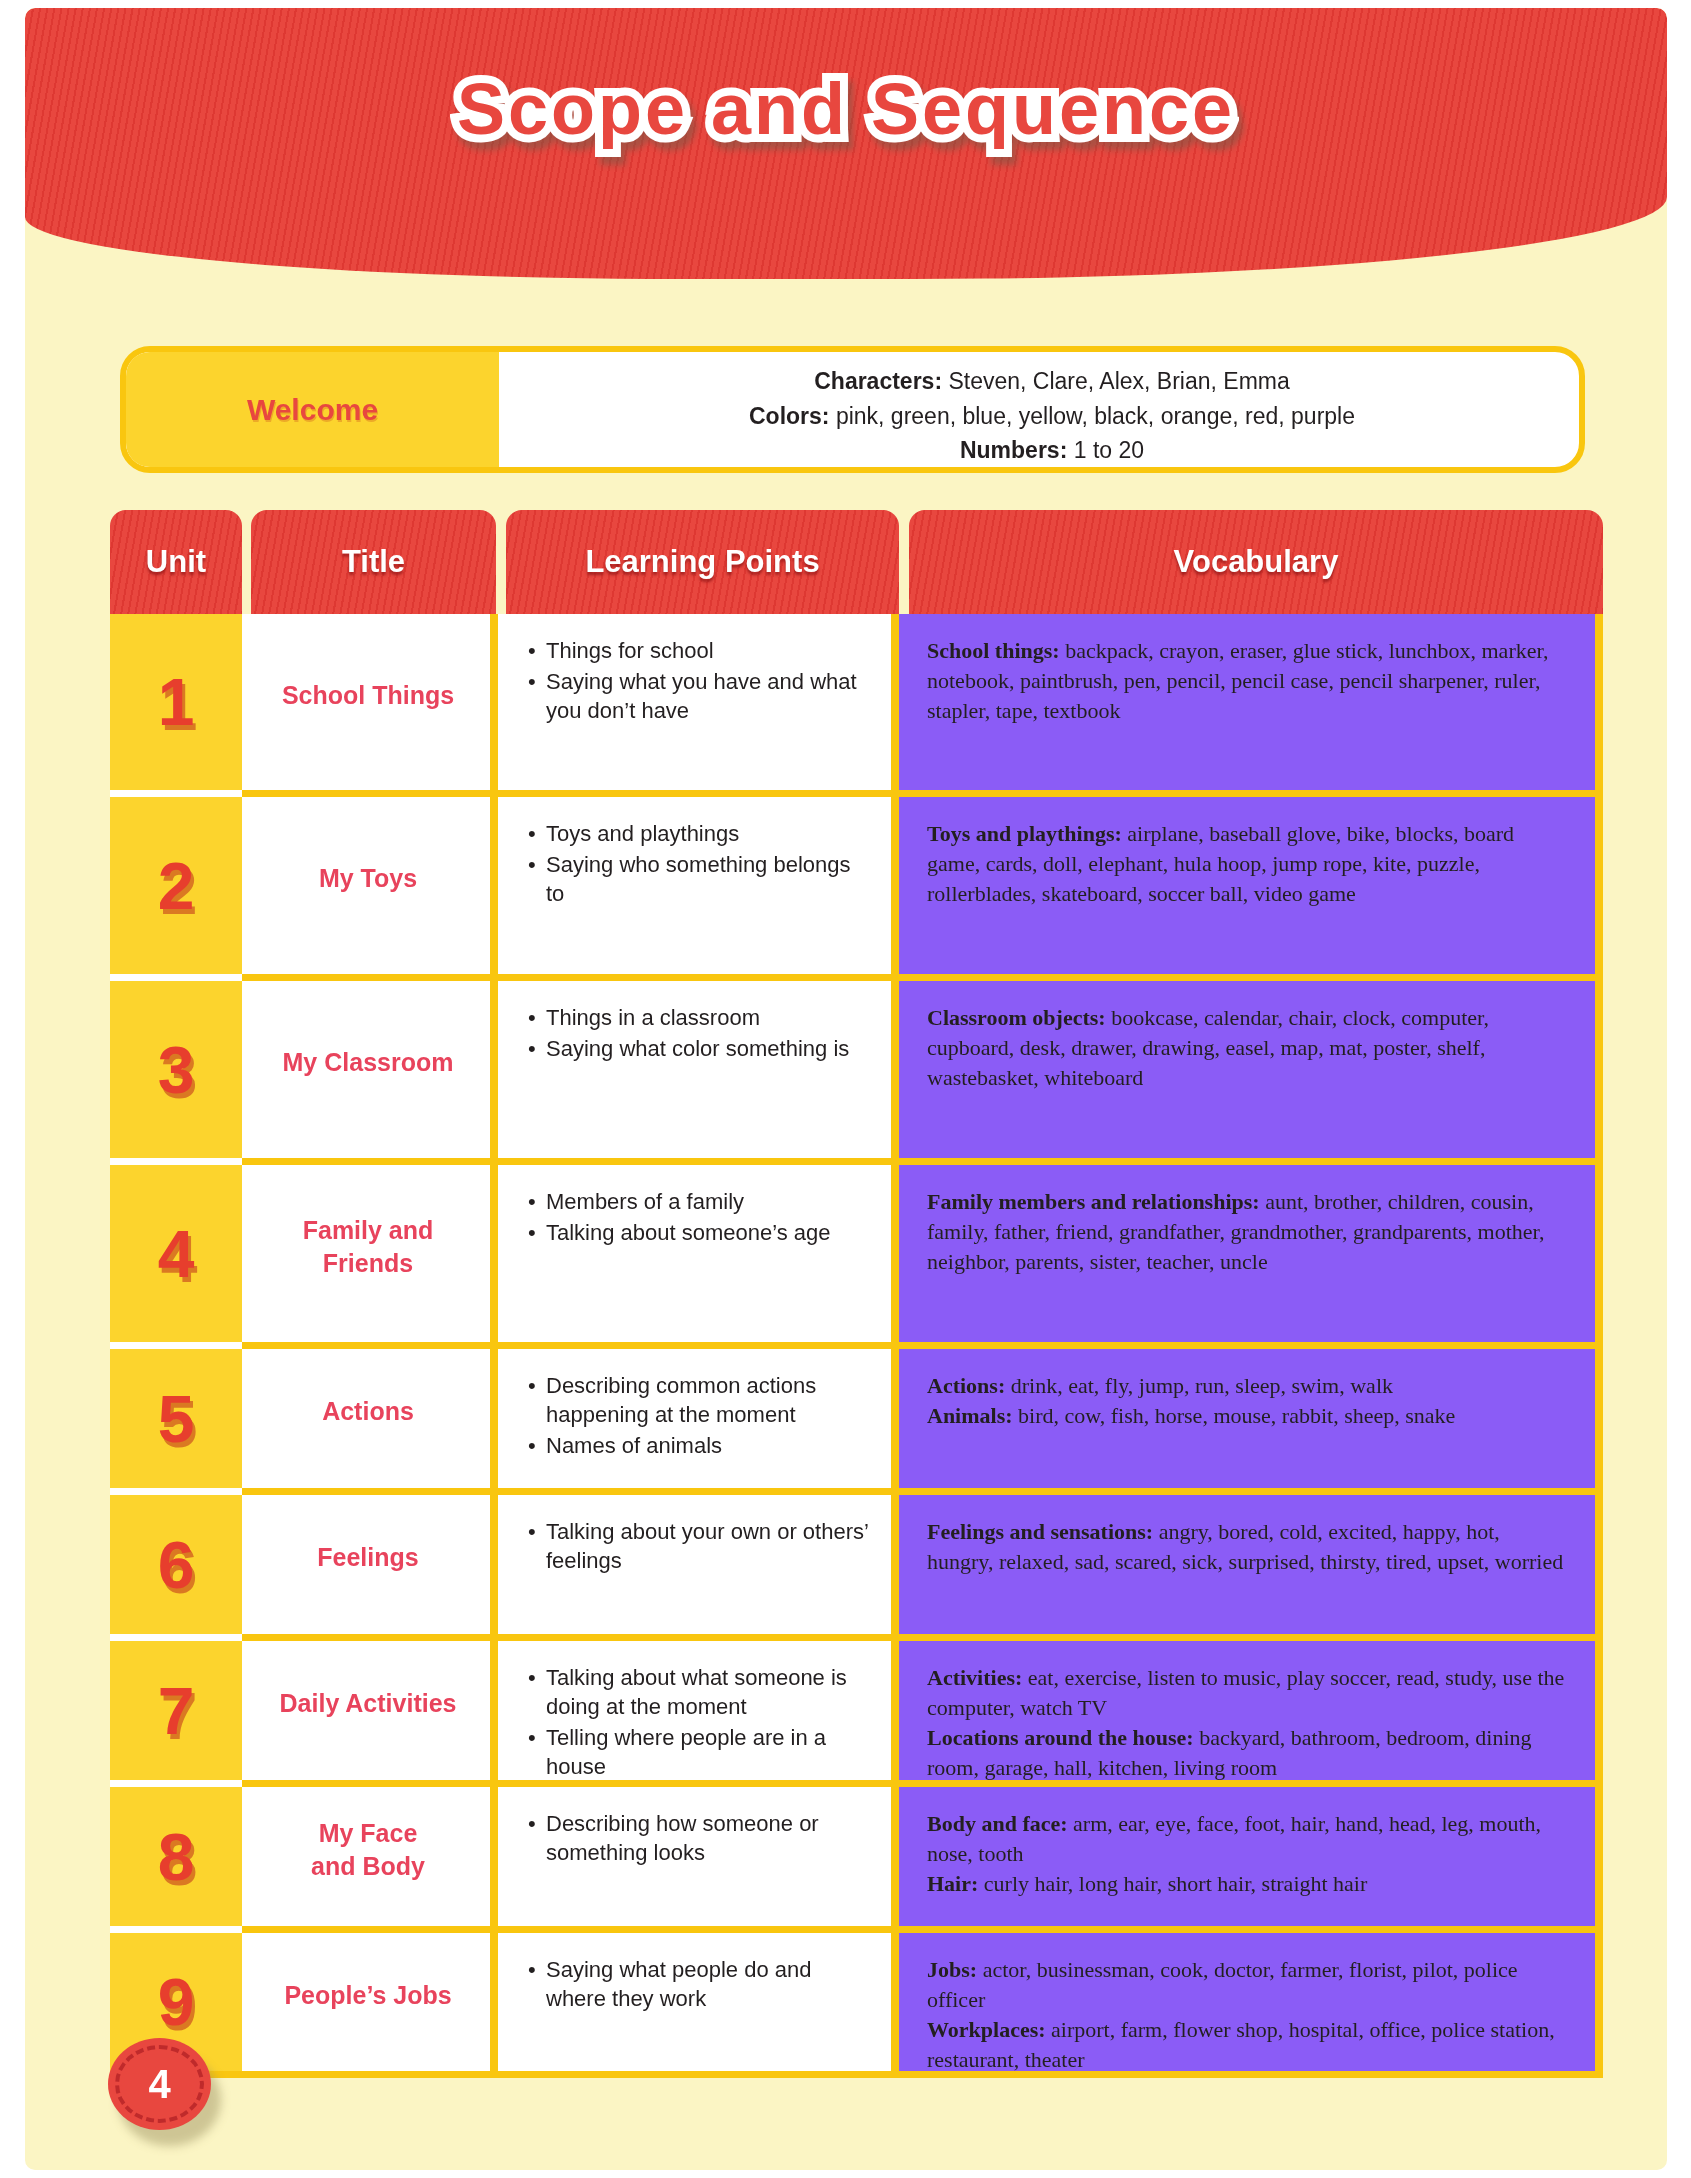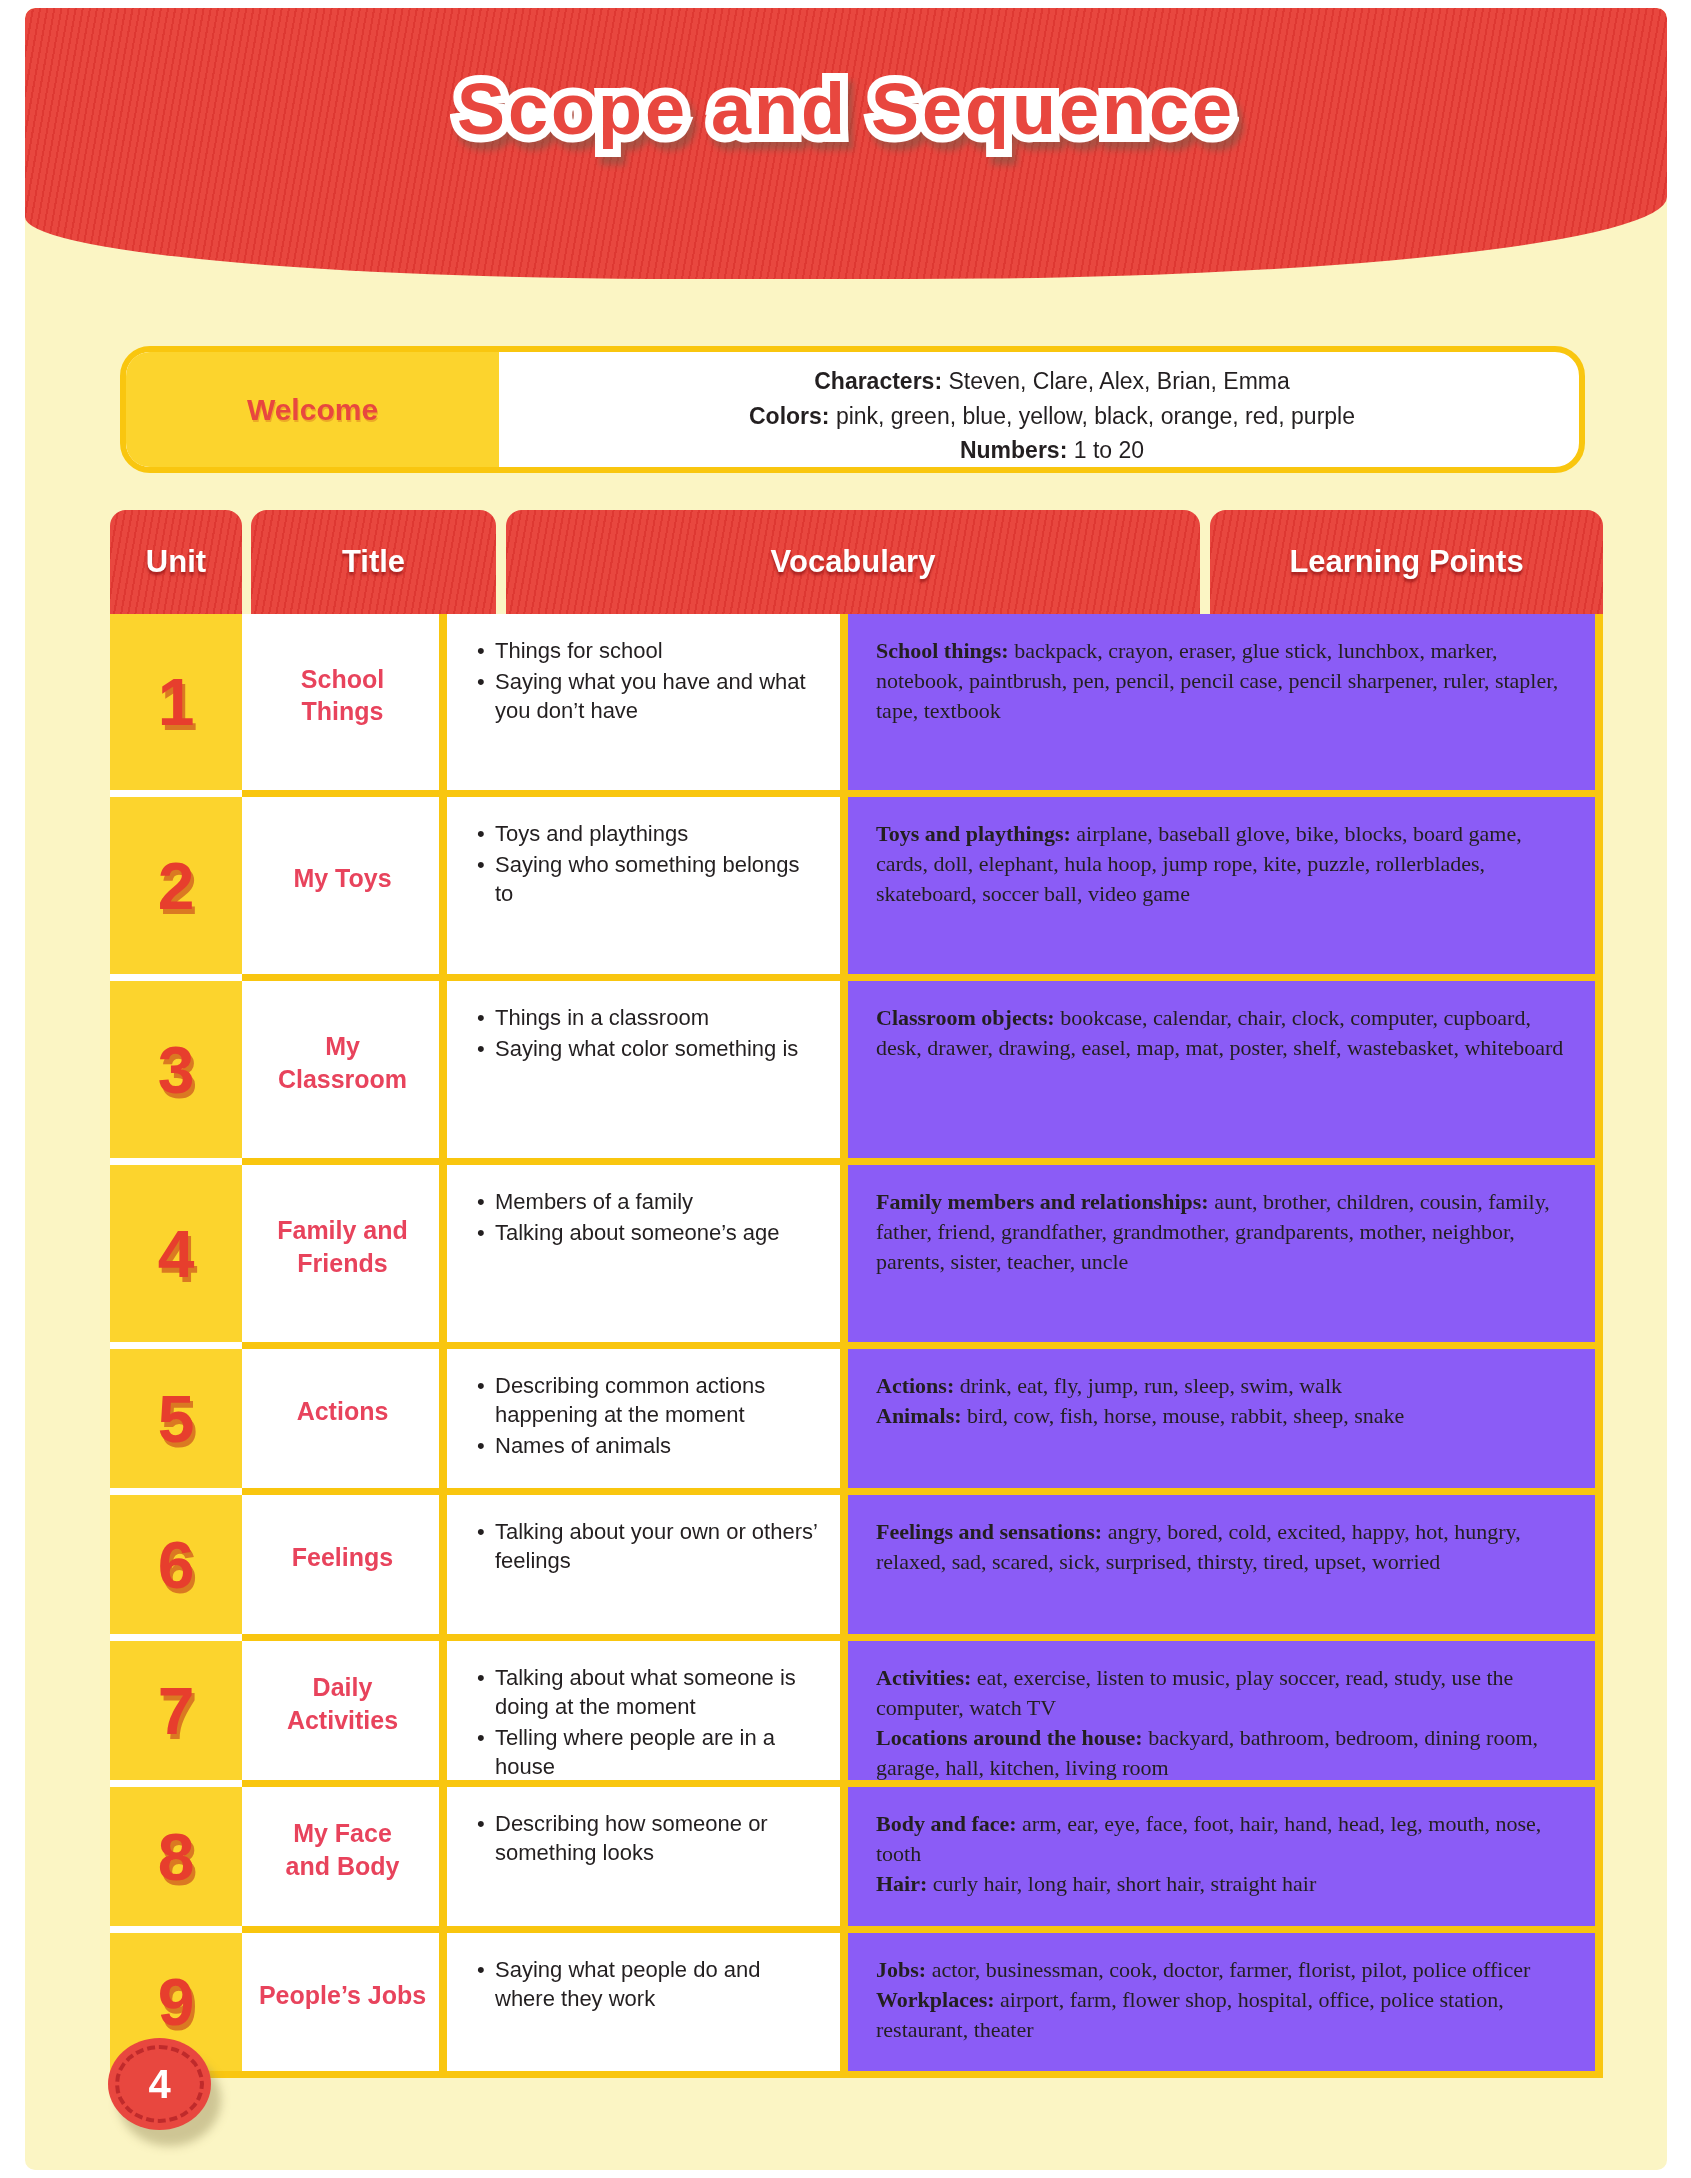--- a/index.html
+++ b/index.html
@@ -44,21 +44,21 @@
   .th-lp{width:393px; margin-left:10px;} .th-vocab{flex:1; margin-left:10px;}
 
   .t-row{display:flex; height:146px;}
   .t-row:nth-child(1){height:176px;}
   .t-row:nth-child(2),.t-row:nth-child(3),.t-row:nth-child(4){height:184px;}
   .t-row:nth-child(9){height:152px;}
   .cell-unit{width:132px; flex:none; background:var(--yellow);
       display:flex; align-items:center; justify-content:center;}
   .unit-num{font-size:66px; font-weight:bold; color:var(--num-red);
       text-shadow:3px 5px 0 rgba(190,45,25,.55);}
-  .cell-title{width:205px; flex:none; background:#fff; border-right:8px solid var(--gold);
+  .cell-title{width:256px; flex:none; background:#fff; border-right:8px solid var(--gold);
       display:flex; align-items:center; justify-content:center; text-align:center;
       padding:0 12px 14px 16px; color:var(--title-red); font-weight:bold; font-size:25px;
       line-height:1.3; white-space:pre-line;}
   .cell-lp{width:401px; flex:none; background:#fff; border-right:8px solid var(--gold);
       padding:22px 21px 6px 26px; font-size:22px; line-height:1.32; color:var(--ink);}
   .cell-vocab{flex:1; background:#8b5cf6; border-right:8px solid var(--gold);
       padding:22px 30px 6px 28px; font-size:22px; line-height:1.36; color:var(--ink);font-family:Liberation Serif, serif;}
   .t-row + .t-row .cell-title, .t-row + .t-row .cell-lp, .t-row + .t-row .cell-vocab{
       border-top:7px solid var(--gold);}
   .t-row + .t-row .cell-unit{border-top:7px solid #fff;}
@@ -96,22 +96,22 @@
         <div class="w-line"><b>Colors:</b> pink, green, blue, yellow, black, orange, red, purple</div>
         <div class="w-line"><b>Numbers:</b> 1 to 20</div>
         <div class="w-line"><b>Shapes:</b> square, circle, triangle, diamond, rectangle</div>
       </div>
   </div>
 
   <div class="stable">
     <div class="thead">
       <div class="th th-unit">Unit</div>
       <div class="th th-title">Title</div>
+      <div class="th th-lp">Learning Points</div>
       <div class="th th-vocab">Vocabulary</div>
-      <div class="th th-lp">Learning Points</div>
     </div>
     <div id="table-rows">
         <div class="t-row">
           <div class="cell-unit">
             <span class="unit-num">1</span>
           </div>
           <div class="cell-title">School Things</div>
           <div class="cell-lp">
             <div class="bullet">Things for school</div>
             <div class="bullet">Saying what you have and what you don’t have</div>

